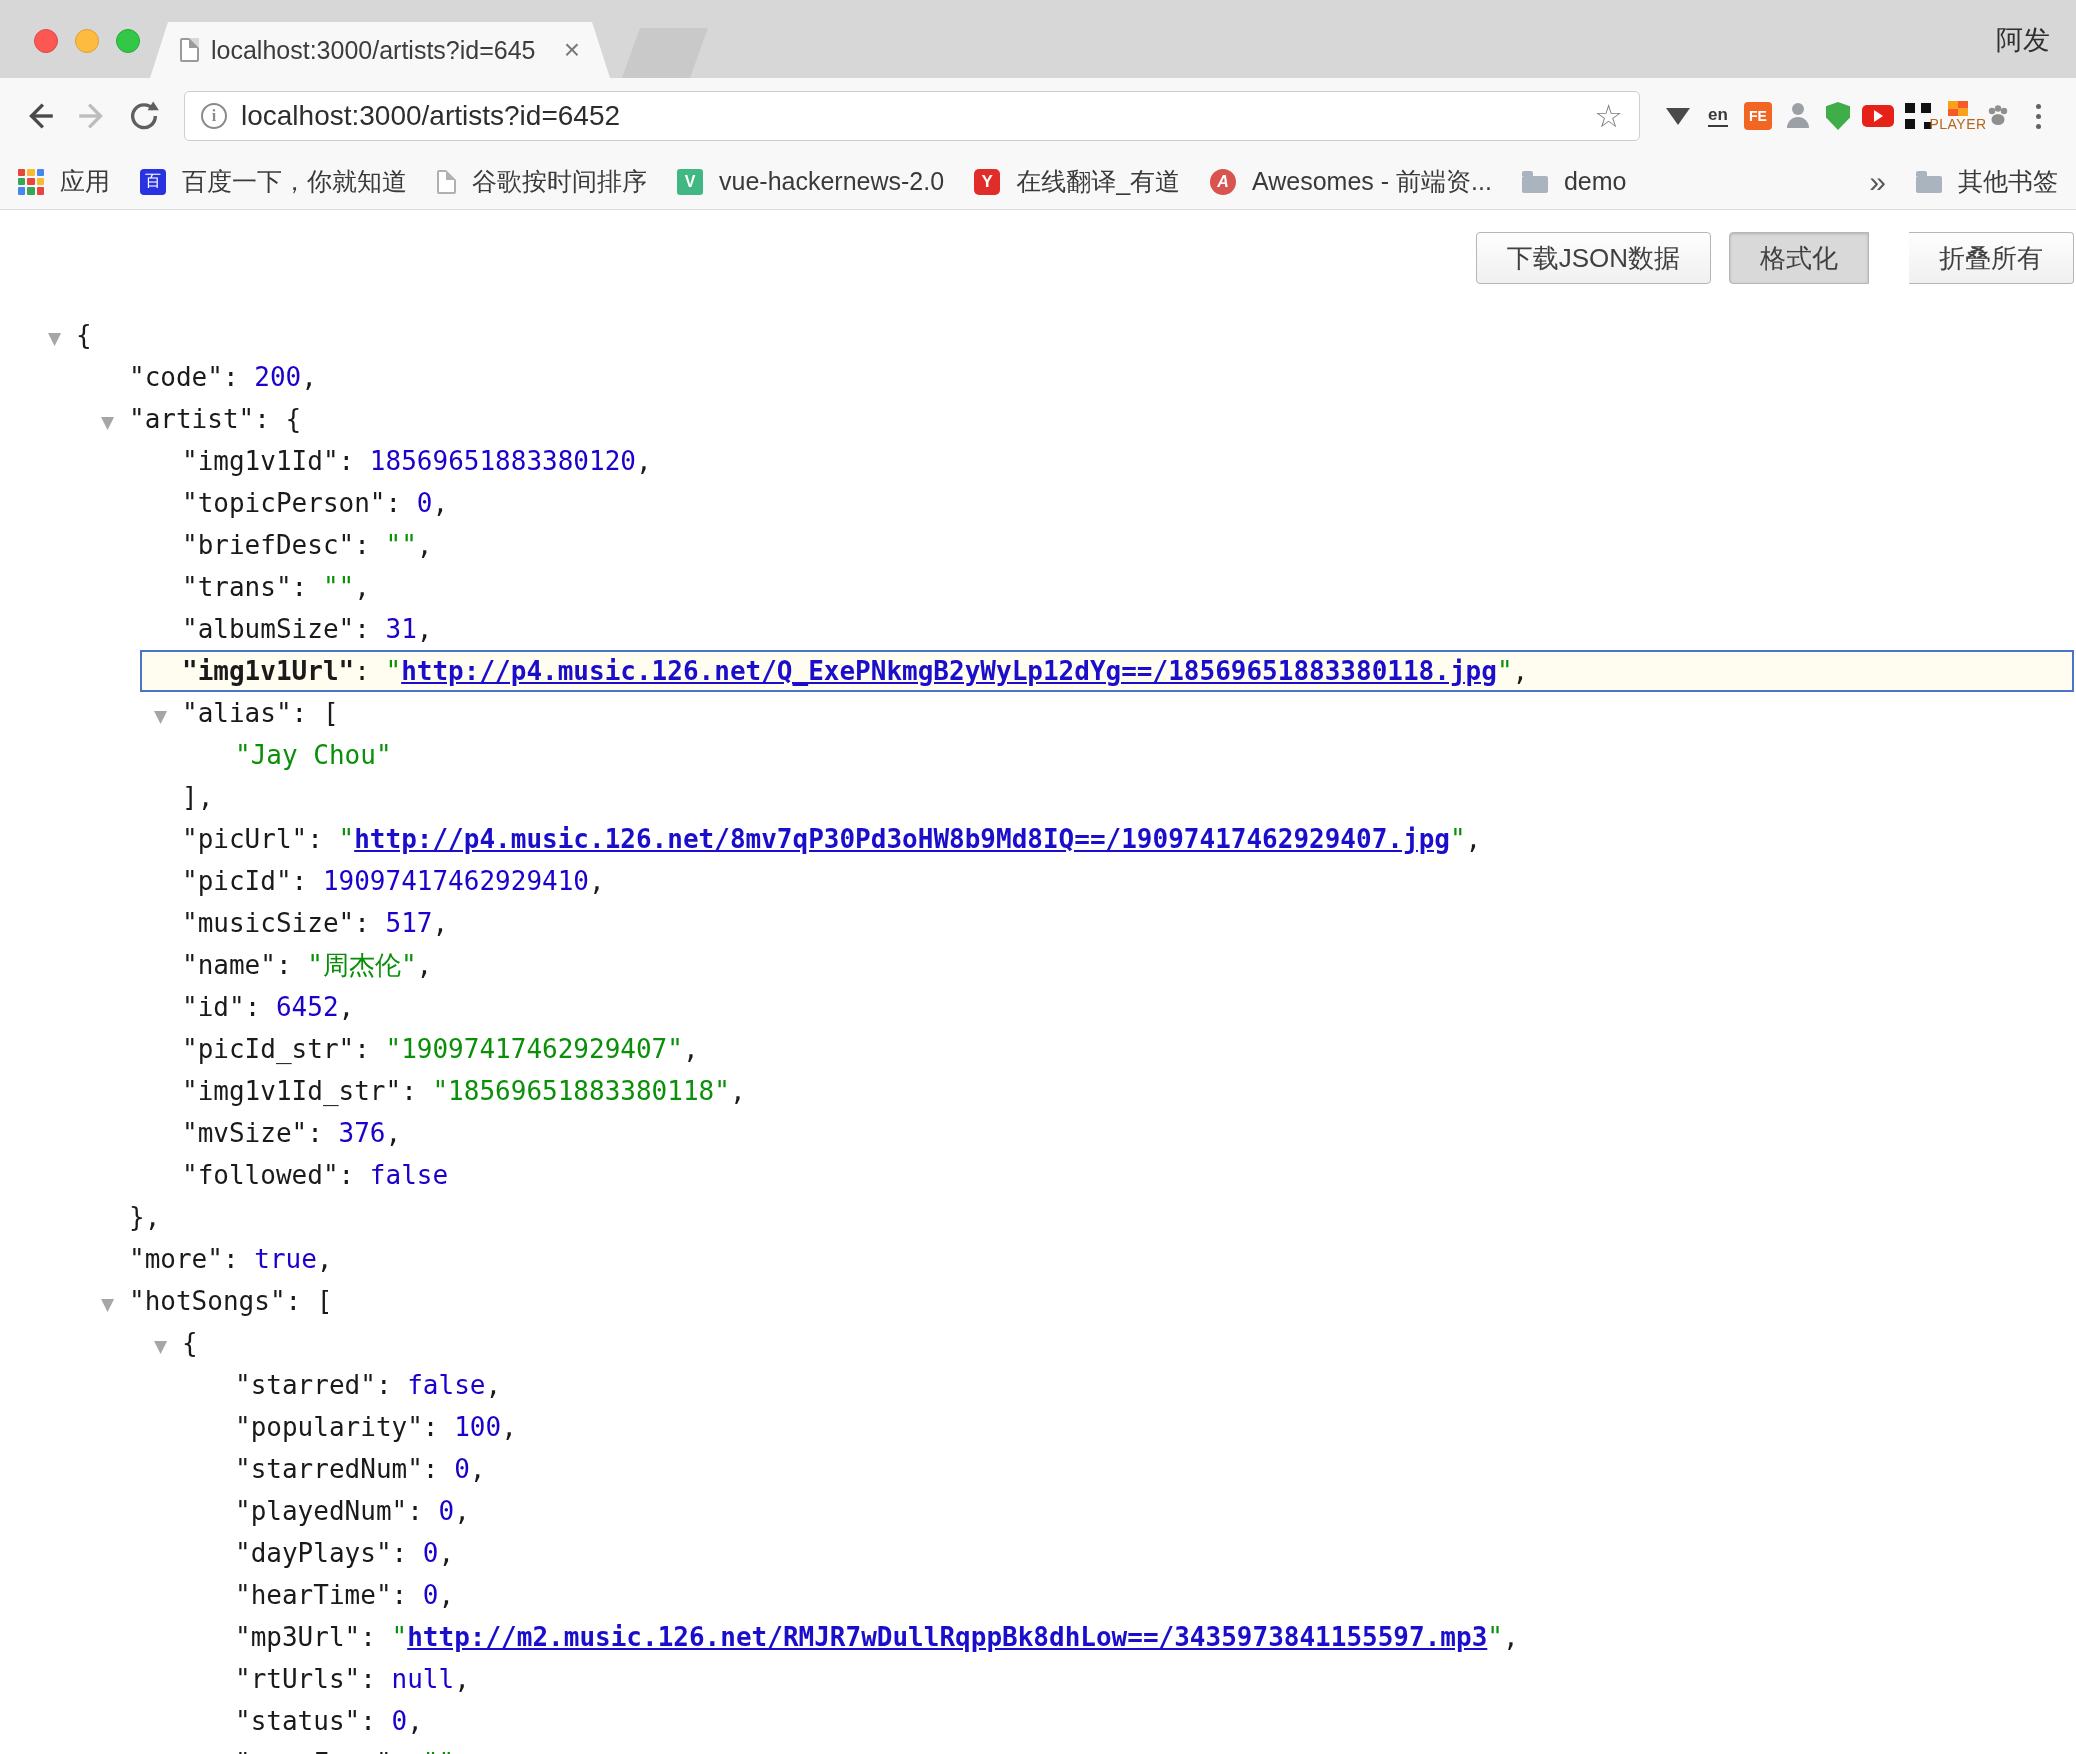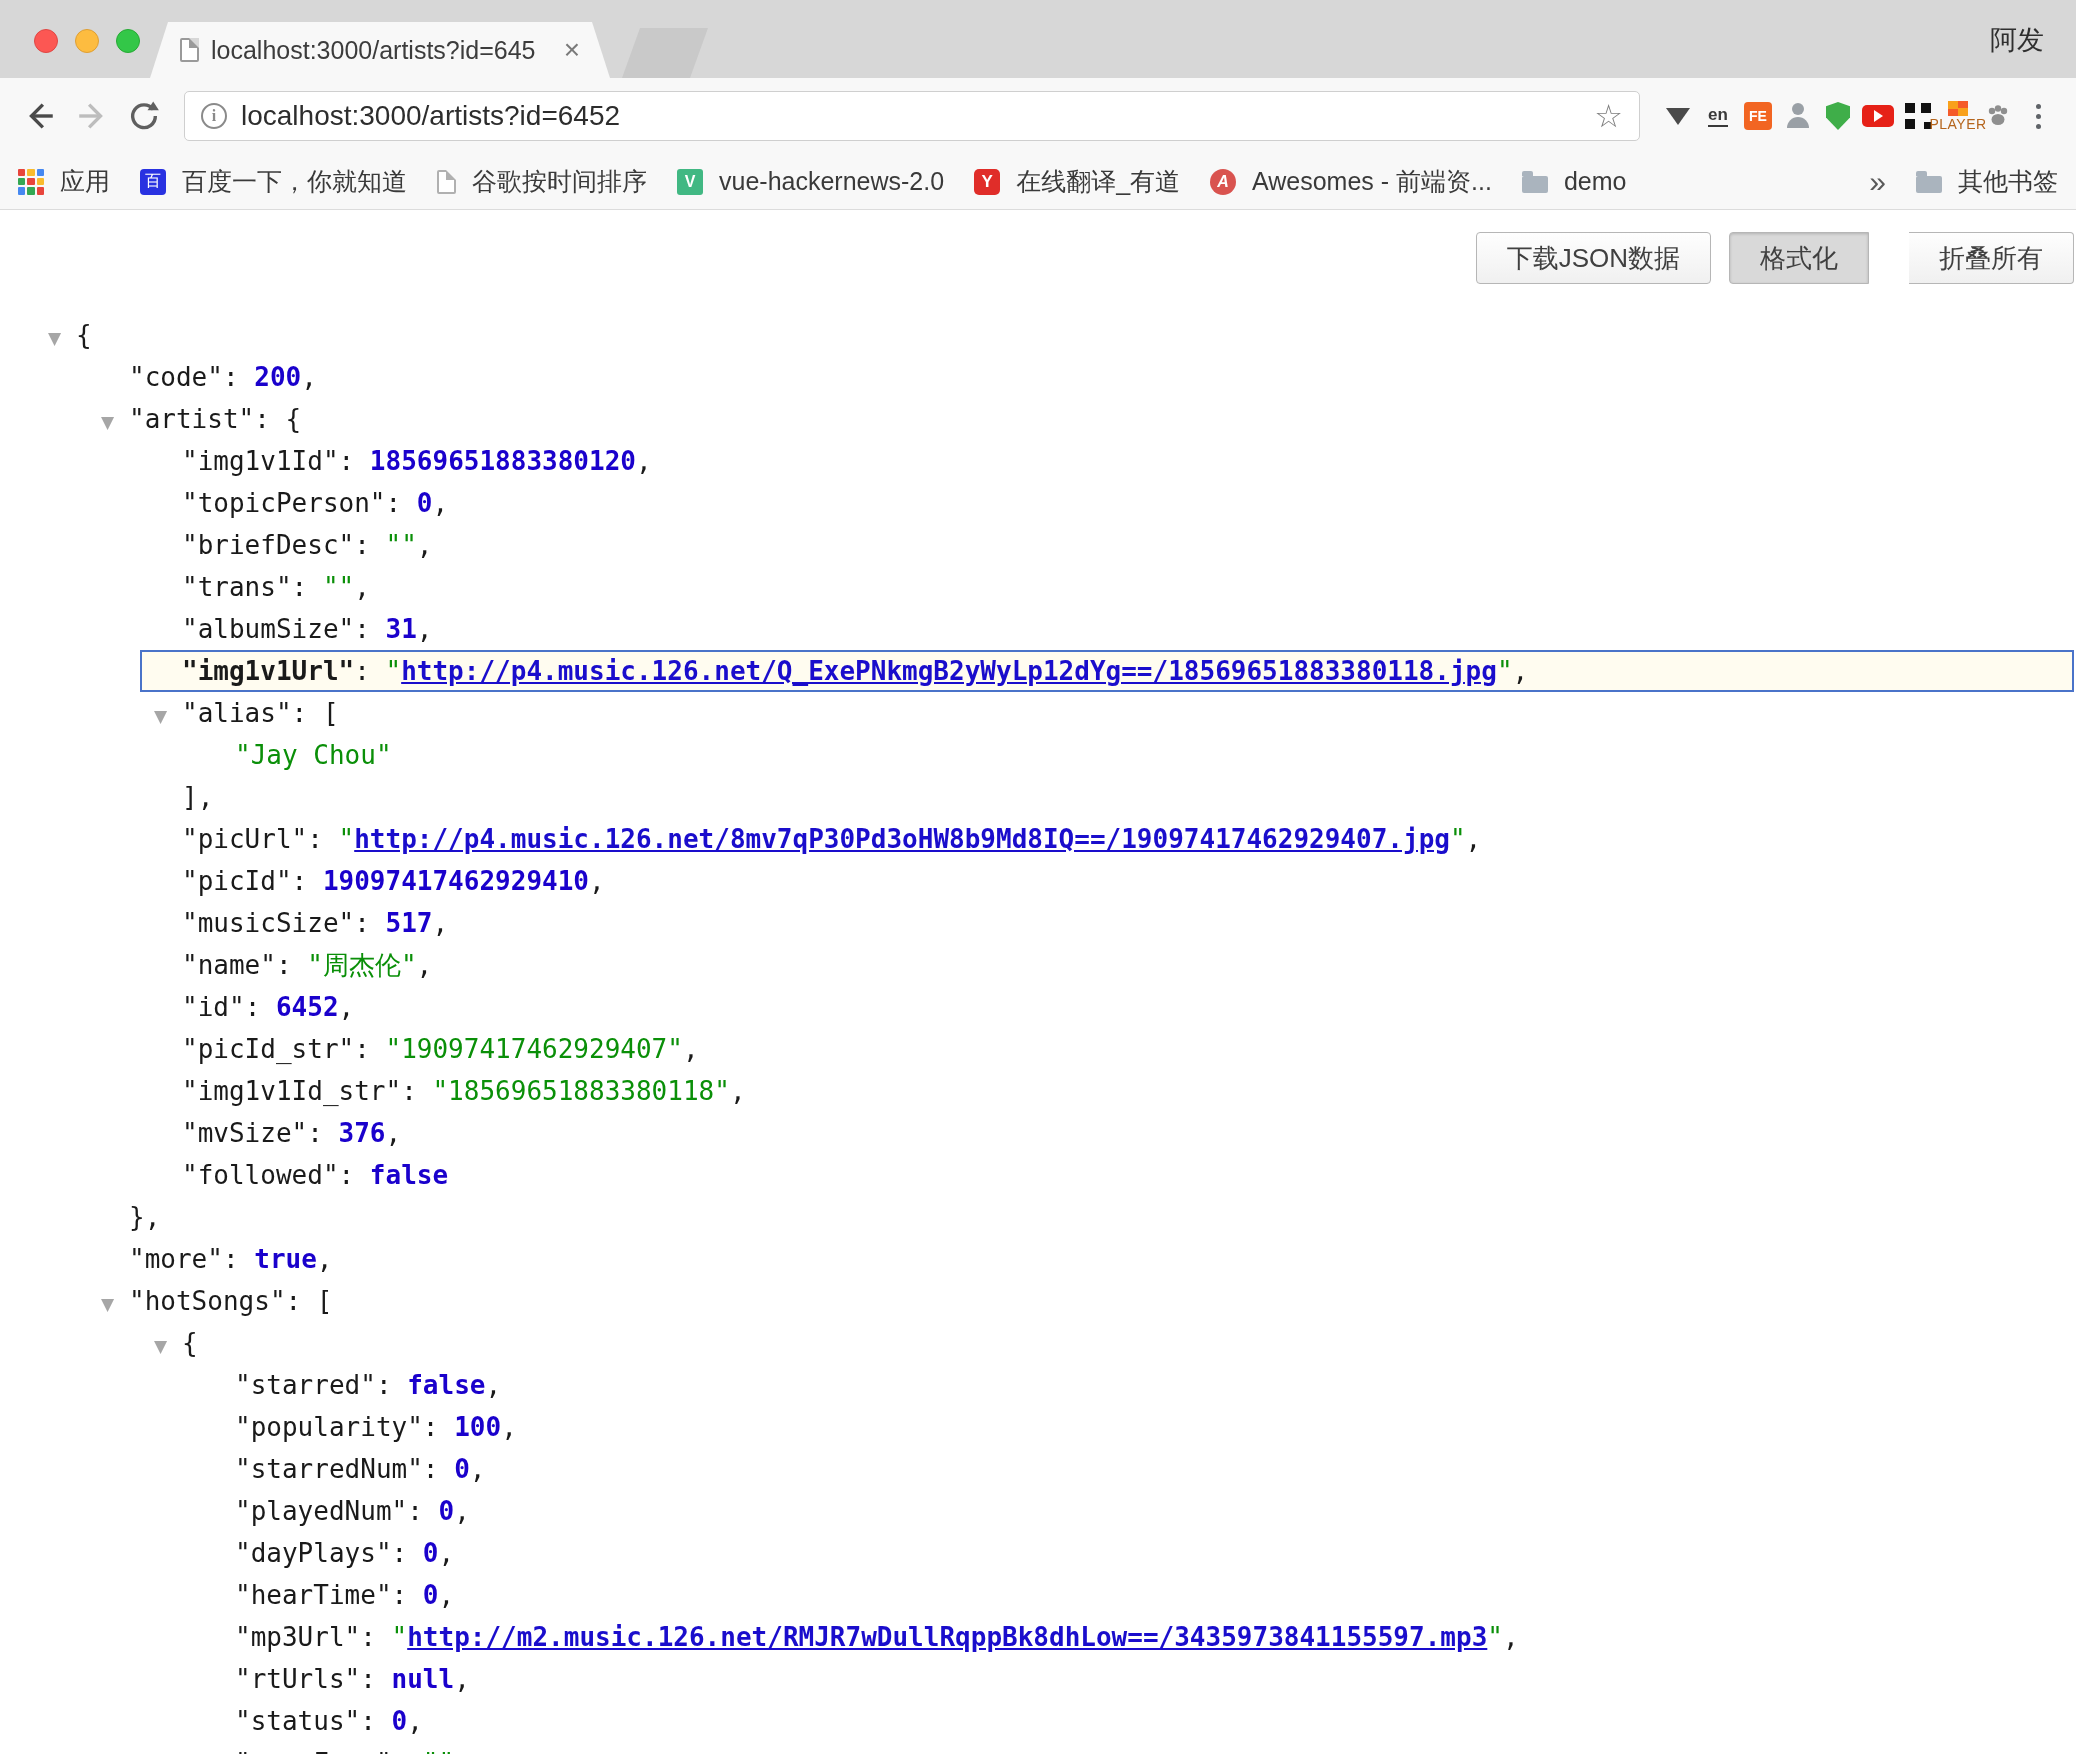--- a/index.html
+++ b/index.html
@@ -13,21 +13,21 @@
   .light.red    { background:#fc5753; border:1px solid #df4744; }
   .light.yellow { background:#fdbc40; border:1px solid #de9f34; }
   .light.green  { background:#33c748; border:1px solid #27aa35; }
   .tab { position:absolute; left:150px; bottom:0; width:460px; height:56px; background:#f8f8f8;
     clip-path:polygon(18px 0,calc(100% - 18px) 0,100% 100%,0 100%);
     display:flex; align-items:center; padding:0 30px; gap:12px; }
   .tab-title { flex:1; font-size:25px; color:#3c3c3c; white-space:nowrap; overflow:hidden; }
   .tab-close { font-size:28px; color:#7a7a7a; line-height:1; }
   .newtab { position:absolute; left:622px; bottom:0; width:86px; height:50px; background:#c9c9c9;
     clip-path:polygon(18px 0,100% 0,calc(100% - 18px) 100%,0 100%); }
-  .profile { position:absolute; right:32px; top:22px; font-size:27px; color:#2f2f2f; }
+  .profile { position:absolute; right:26px; top:22px; font-size:27px; color:#2f2f2f; }
 
   .ic-doc { width:19px; height:24px; background:#fff; border:2px solid #9a9a9a; border-radius:2px; position:relative; flex:none; }
   .ic-doc::after { content:""; position:absolute; right:-2px; top:-2px; border:5px solid #d7d7d7;
     border-left-color:#9a9a9a; border-bottom-color:#9a9a9a; }
 
   
   .navbar { height:76px; background:#f8f8f8; display:flex; align-items:center; padding:0 14px; }
   .navbtn { width:52px; height:52px; display:flex; align-items:center; justify-content:center; flex:none; }
   .addressbar { flex:1; height:50px; background:#fff; border:1px solid #cfcfcf; border-radius:5px;
     display:flex; align-items:center; margin:0 14px; padding:0 16px; gap:14px; min-width:0; }
@@ -90,21 +90,21 @@
   .seg .btn { border-radius:0; }
   .seg .btn:first-child { border-radius:4px 0 0 4px; background:#d9d9d9; box-shadow:inset 0 1px 3px rgba(0,0,0,.18); }
   .seg .btn:last-child { border-radius:0 4px 4px 0; border-left:none;margin-left:40px; }
 
   #json-root { padding-top:104px; }
   .jline { height:42px; line-height:42px; white-space:pre; font-family:"DejaVu Sans Mono",monospace;
     font-size:26px; color:#1a1a1a; }
   .marker { display:inline-block; width:28px; color:#a6a6a6; font-size:17px; font-family:"DejaVu Sans",sans-serif; }
   .tk-k { color:var(--c-key,#1a1a1a); }
   .tk-p,.tk-x { color:#1a1a1a; }
-  .tk-n { color:var(--c-number,#1a01cc); font-weight:bold; }
+  .tk-n { color:var(--c-number,#1a01cc); font-weight:normal; }
   .tk-s { color:var(--c-string,#0a8f08); }
   .tk-l { color:var(--c-link,#1a0dcc); font-weight:bold; text-decoration:underline; cursor:pointer; }
   .jline.hl { background:var(--c-highlight_bg,#fffcf0); border:2px solid var(--c-highlight_border,#4a73c9);
     margin-left:140px; margin-right:2px; line-height:38px; }
   .jline.hl .tk-k { font-weight:bold; }
 </style>
 </head>
 <body>
 
 <div>

